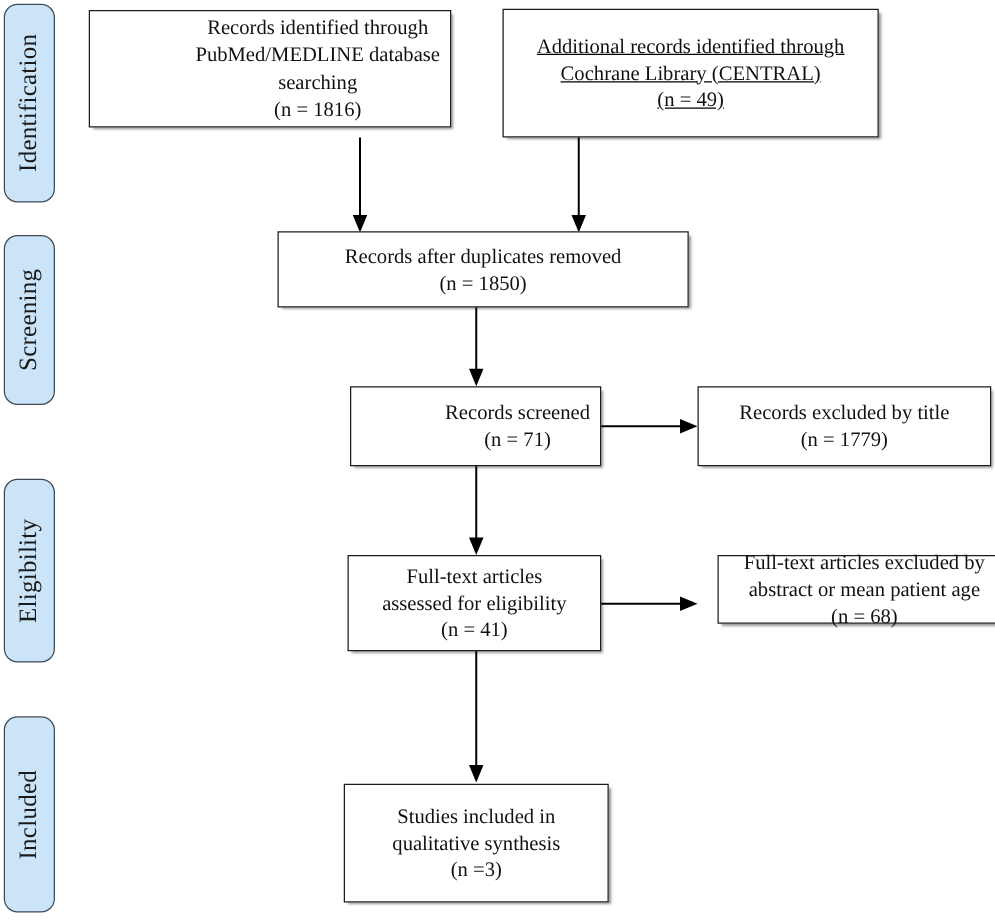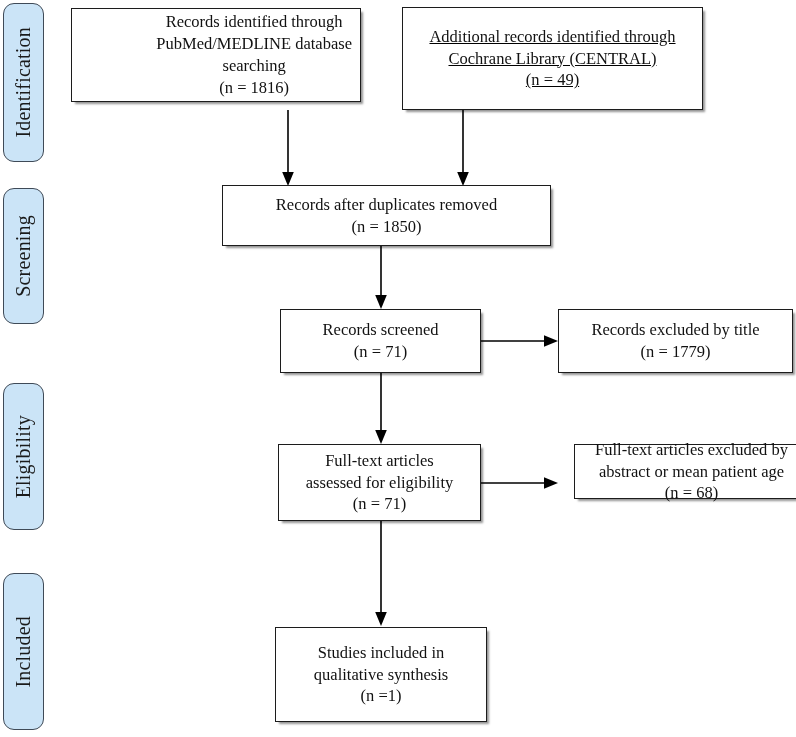--- a/index.html
+++ b/index.html
@@ -116,21 +116,21 @@
   <div class="flow-box" style="left:222px; top:185px; width:329px; height:61px;">
     <span class="box-text">Records after duplicates removed
 (n = 1850)</span>
   </div>
 
   <svg class="conn" style="left:373px; top:246px; width:16px; height:64px;" viewBox="0 0 16 64">
     <line x1="8" y1="0" x2="8" y2="51"></line>
     <polygon points="8,63 2.2,49 13.8,49"></polygon>
   </svg>
 
-  <div class="flow-box" style="left:280px; top:309px; width:201px; height:64px;">
+  <div class="flow-box" style="left:280px; top:309px; width:201px; height:64px;justify-content:flex-end;">
     <span class="box-text">Records screened
 (n = 71)</span>
   </div>
 
   <svg class="conn" style="left:481px; top:333px; width:78px; height:16px;" viewBox="0 0 78 16">
     <line x1="0" y1="8" x2="65" y2="8"></line>
     <polygon points="77,8 63,2.2 63,13.8"></polygon>
   </svg>
 
   <div class="flow-box" style="left:558px; top:309px; width:235px; height:64px;text-align:center;">
@@ -139,21 +139,21 @@
   </div>
 
   <svg class="conn" style="left:373px; top:373px; width:16px; height:72px;" viewBox="0 0 16 72">
     <line x1="8" y1="0" x2="8" y2="59"></line>
     <polygon points="8,71 2.2,57 13.8,57"></polygon>
   </svg>
 
   <div class="flow-box" style="left:278px; top:444px; width:203px; height:77px;">
     <span class="box-text">Full-text articles
 assessed for eligibility
-(n = 71)</span>
+(n = 41)</span>
   </div>
 
   <svg class="conn" style="left:481px; top:475px; width:78px; height:16px;" viewBox="0 0 78 16">
     <line x1="0" y1="8" x2="65" y2="8"></line>
     <polygon points="77,8 63,2.2 63,13.8"></polygon>
   </svg>
 
   <div class="flow-box" style="left:574px; top:444px; width:235px; height:55px;">
     <span class="box-text">Full-text articles excluded by
 abstract or mean patient age
@@ -161,16 +161,16 @@
   </div>
 
   <svg class="conn" style="left:373px; top:521px; width:16px; height:106px;" viewBox="0 0 16 106">
     <line x1="8" y1="0" x2="8" y2="93"></line>
     <polygon points="8,105 2.2,91 13.8,91"></polygon>
   </svg>
 
   <div class="flow-box" style="left:275px; top:627px; width:212px; height:95px;">
     <span class="box-text">Studies included in
 qualitative synthesis
-(n =1)</span>
+(n =3)</span>
   </div>
 
 </div>
 
 </body></html>

